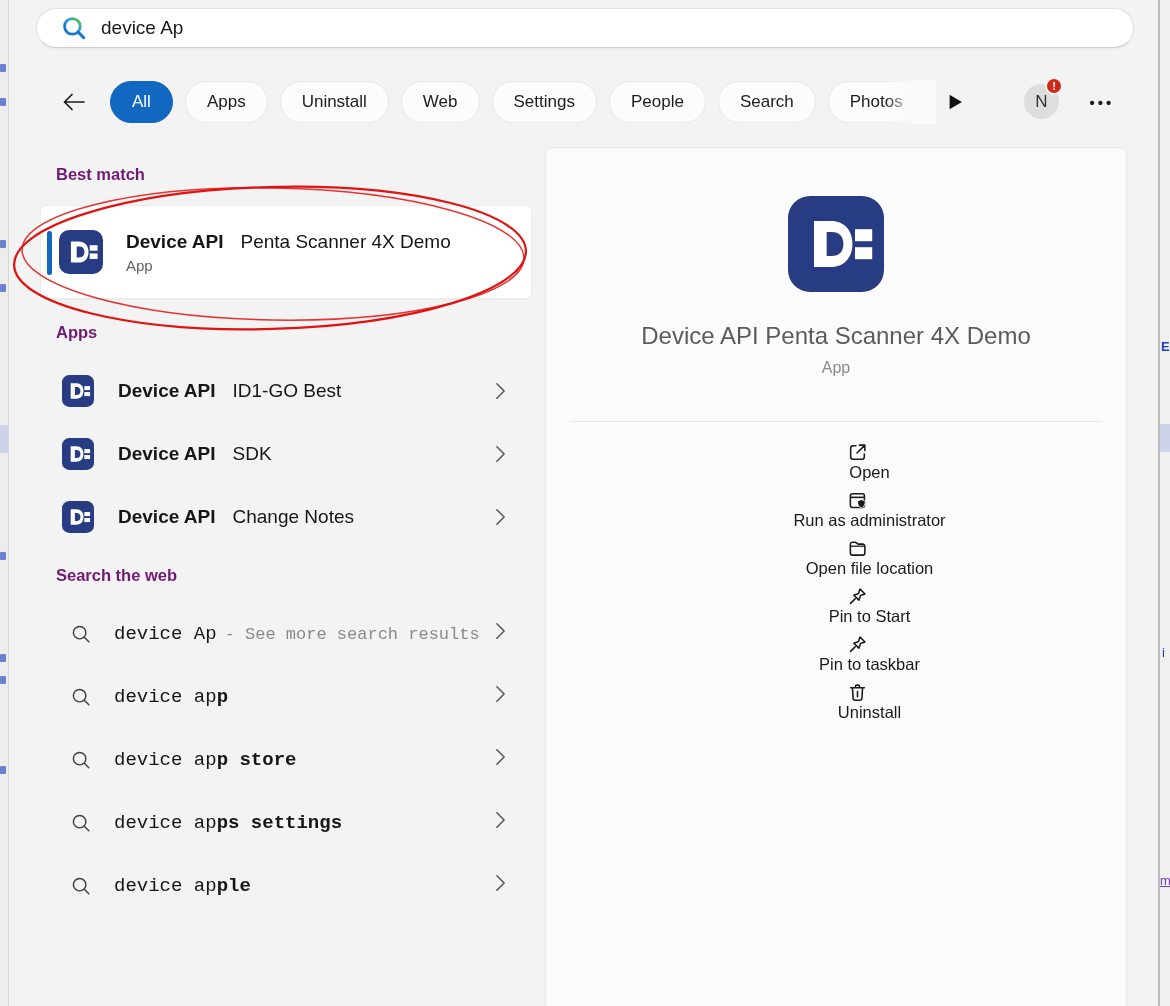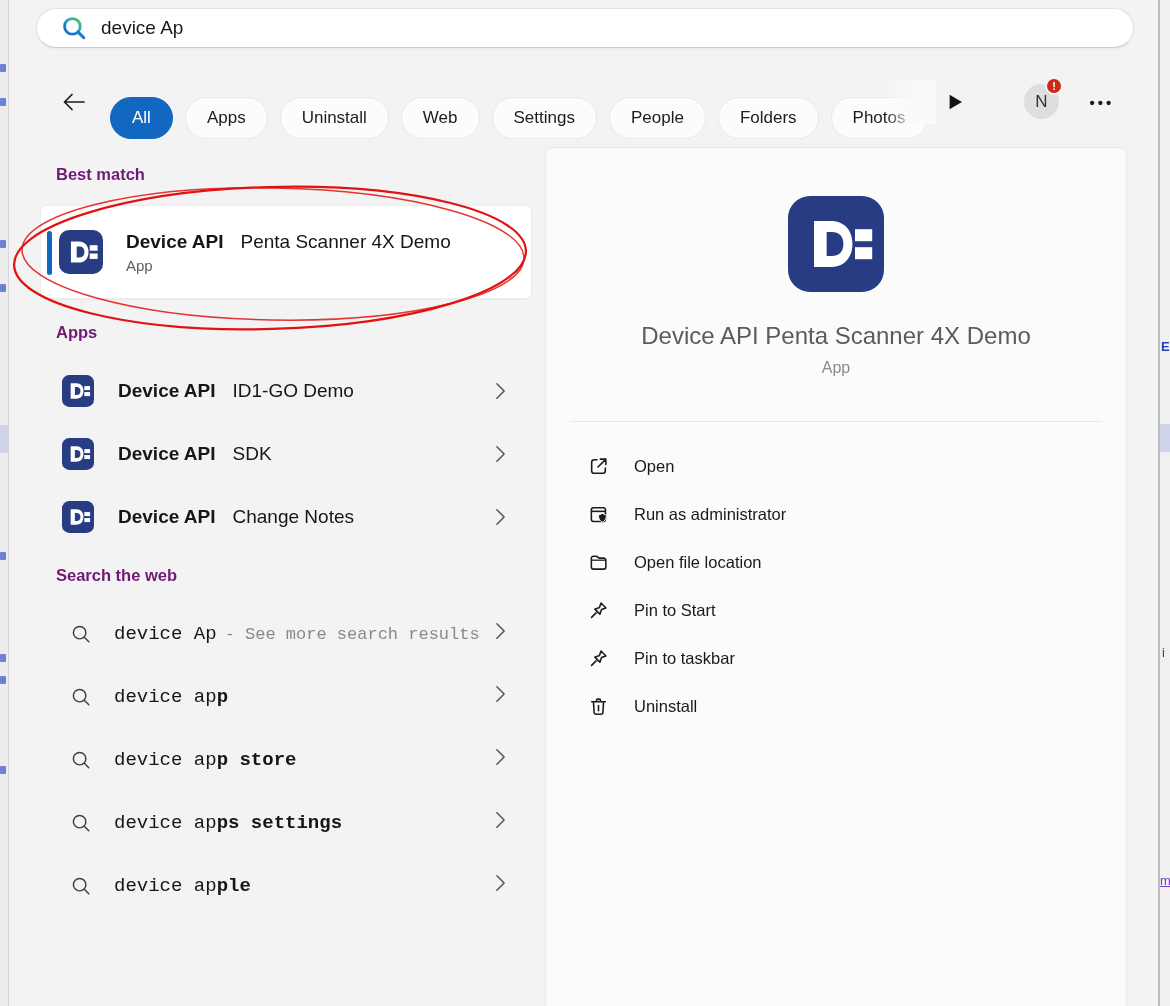--- a/index.html
+++ b/index.html
@@ -25,21 +25,21 @@
 
   
   .searchbar{position:absolute;left:36px;top:8px;width:1098px;height:40px;background:#fff;
     border:1px solid #e2e2e2;border-bottom-color:#cfcfcf;border-radius:21px;
     display:flex;align-items:center;padding:0 18px 0 24px;box-shadow:0 1px 3px rgba(0,0,0,.05);}
   .searchbar .q{margin-left:14px;font-size:19px;color:#191919;white-space:pre;}
   .searchbar .ghost{font-size:19px;color:#7c7c7c;white-space:pre;}
 
   
   .backbtn{position:absolute;left:58px;top:87px;width:32px;height:30px;display:flex;align-items:center;justify-content:center;background:none;border:none;cursor:pointer;}
-  .tabs{position:absolute;left:110px;top:96px;width:826px;height:44px;display:flex;gap:12px;align-items:center;overflow:hidden;}
+  .tabs{position:absolute;left:110px;top:80px;width:826px;height:44px;display:flex;gap:12px;align-items:center;overflow:hidden;}
   .pill{height:42px;line-height:40px;padding:0 21px;border-radius:21px;background:#fcfcfc;border:1px solid #e9e9e9;
     font-size:17px;color:#1c1c1c;white-space:nowrap;cursor:pointer;flex:0 0 auto;}
   .pill.selected{background:var(--accent);border-color:var(--accent);color:#fff;}
   .tabs-fade{position:absolute;left:886px;top:80px;width:50px;height:44px;
     background:linear-gradient(90deg,rgba(248,248,248,0),#f9f9f9 55%);pointer-events:none;}
   .playbtn{position:absolute;left:948px;top:90px;width:22px;height:24px;background:none;border:none;cursor:pointer;display:flex;align-items:center;}
   .avatar{position:absolute;left:1024px;top:84px;width:35px;height:35px;border-radius:50%;background:#dedede;
     display:flex;align-items:center;justify-content:center;font-size:17px;color:#333;cursor:pointer;}
   .avatar-badge{position:absolute;left:1045px;top:77px;width:18px;height:18px;border-radius:50%;background:var(--badge);
     color:#fff;font-size:11px;font-weight:700;display:flex;align-items:center;justify-content:center;border:2px solid #f3f3f3;}
@@ -71,21 +71,21 @@
   .webrow .chev{margin-left:auto;}
 
   
   .panel{position:absolute;left:545px;top:147px;width:582px;height:860px;background:#fbfbfb;
     border:1px solid #e9e9e9;border-radius:8px 8px 0 0;}
   .panel .bigicon{display:block;width:96px;height:96px;margin:48px auto 0;}
   .panel-title{margin-top:30px;text-align:center;font-size:24px;color:#5b5b5b;}
   .panel-sub{margin-top:9px;text-align:center;font-size:16px;color:#8b8b8b;}
   .divider{height:1px;background:#e7e7e7;margin:44px 24px 0;}
   .actions{margin-top:20px;}
-  .action{height:48px;display:flex;align-items:center;padding-left:42px;cursor:pointer;}
+  .action{height:48px;display:flex;align-items:center;padding-left:42px;cursor:pointer;flex-direction:column;}
   .action .aicon{width:21px;height:21px;flex:0 0 auto;display:flex;}
   .action .albl{margin-left:25px;font-size:16.5px;color:#1a1a1a;}
 
   
   .annotation{position:absolute;left:4px;top:178px;width:542px;height:168px;pointer-events:none;}
 </style>
 </head>
 <body>
 
 <div class="screen">
@@ -128,21 +128,21 @@
       <path d="M23 12H3.5M11 4.5 3.5 12l7.5 7.5" fill="none" stroke="#1b1b1b" stroke-width="1.7" stroke-linecap="round" stroke-linejoin="round"></path>
     </svg>
   </button>
   <div class="tabs">
     <div class="pill selected">All</div>
     <div class="pill">Apps</div>
     <div class="pill">Uninstall</div>
     <div class="pill">Web</div>
     <div class="pill">Settings</div>
     <div class="pill">People</div>
-    <div class="pill">Folders</div>
+    <div class="pill">Search</div>
     <div class="pill">Photos</div>
   </div>
   <div class="tabs-fade"></div>
   <button class="playbtn">
     <svg width="15" height="18" viewBox="0 0 14 16">
         <path d="M1.5 1.2v13.6L13 8z" fill="#121212"></path>
       </svg>
   </button>
   <div class="avatar">
       <span>N</span>
@@ -175,21 +175,21 @@
     <div class="sec-h" style="margin-top:24px;">Apps</div>
     <div class="rows">
       <div class="row">
         <span class="applogo"><svg viewBox="0 0 48 48" width="100%" height="100%">
               <rect width="48" height="48" rx="11" fill="#283c83"></rect>
               <path d="M13 12.5h8.6c6.6 0 10.6 4.8 10.6 11.5s-4 11.5-10.6 11.5H13z" fill="#fff"></path>
               <path d="M19.3 18v12h2.6c3.7 0 5.8-2.2 5.8-6s-2.1-6-5.8-6z" fill="#283c83"></path>
               <rect x="33.5" y="16.6" width="8.6" height="6" fill="#fff"></rect>
               <rect x="33.5" y="25.6" width="8.6" height="6" fill="#fff"></rect>
             </svg></span>
-        <span class="rtext"><span class="b">Device API</span><span class="rest">ID1-GO Demo</span></span>
+        <span class="rtext"><span class="b">Device API</span><span class="rest">ID1-GO Best</span></span>
         <span class="chev">
             <svg width="11" height="18" viewBox="0 0 12 20">
               <path d="M2 2l8 8-8 8" fill="none" stroke="#5a5a5a" stroke-width="1.8" stroke-linecap="round" stroke-linejoin="round"></path>
             </svg>
           </span>
       </div>
       <div class="row">
         <span class="applogo"><svg viewBox="0 0 48 48" width="100%" height="100%">
               <rect width="48" height="48" rx="11" fill="#283c83"></rect>
               <path d="M13 12.5h8.6c6.6 0 10.6 4.8 10.6 11.5s-4 11.5-10.6 11.5H13z" fill="#fff"></path>

